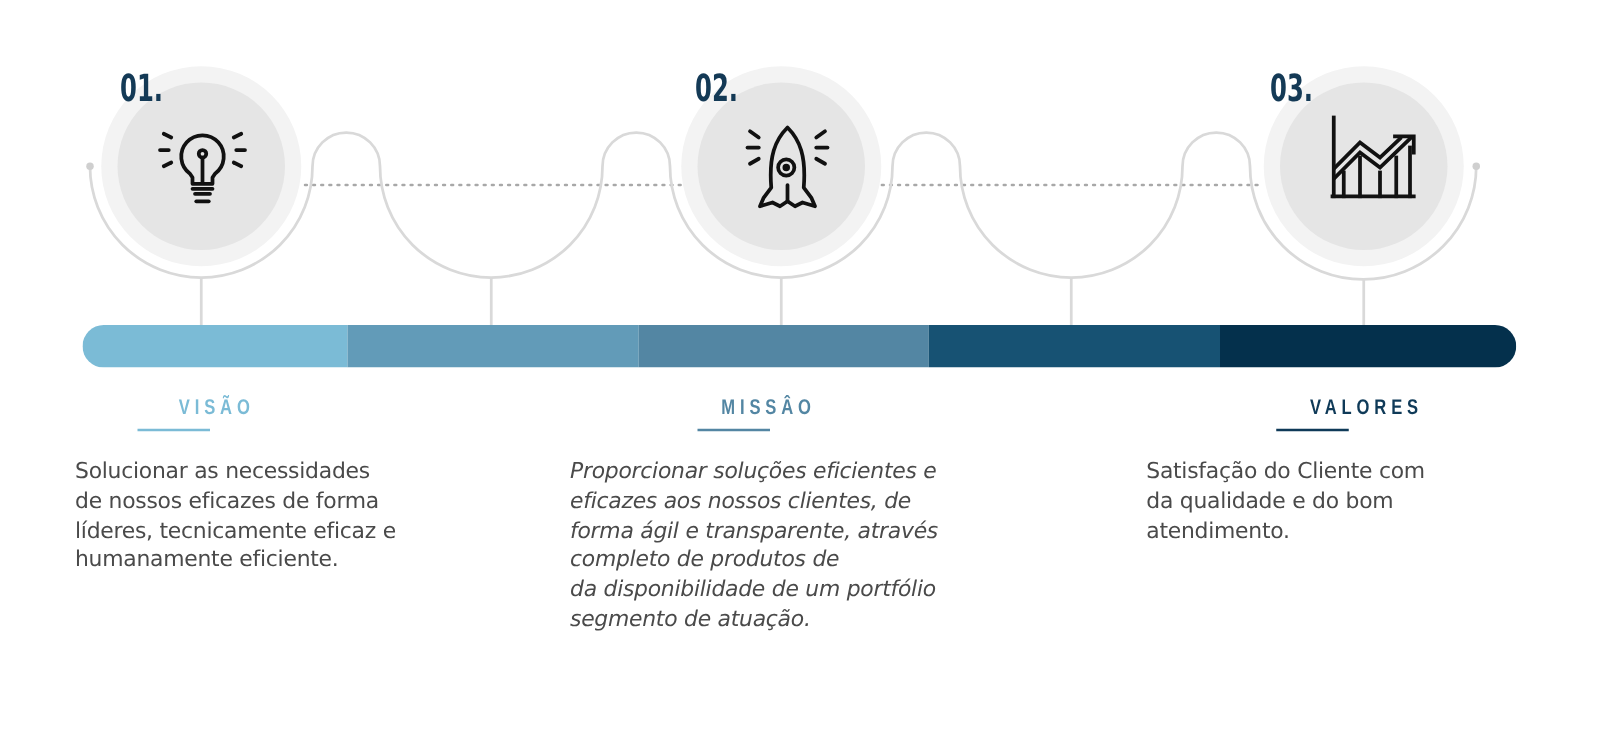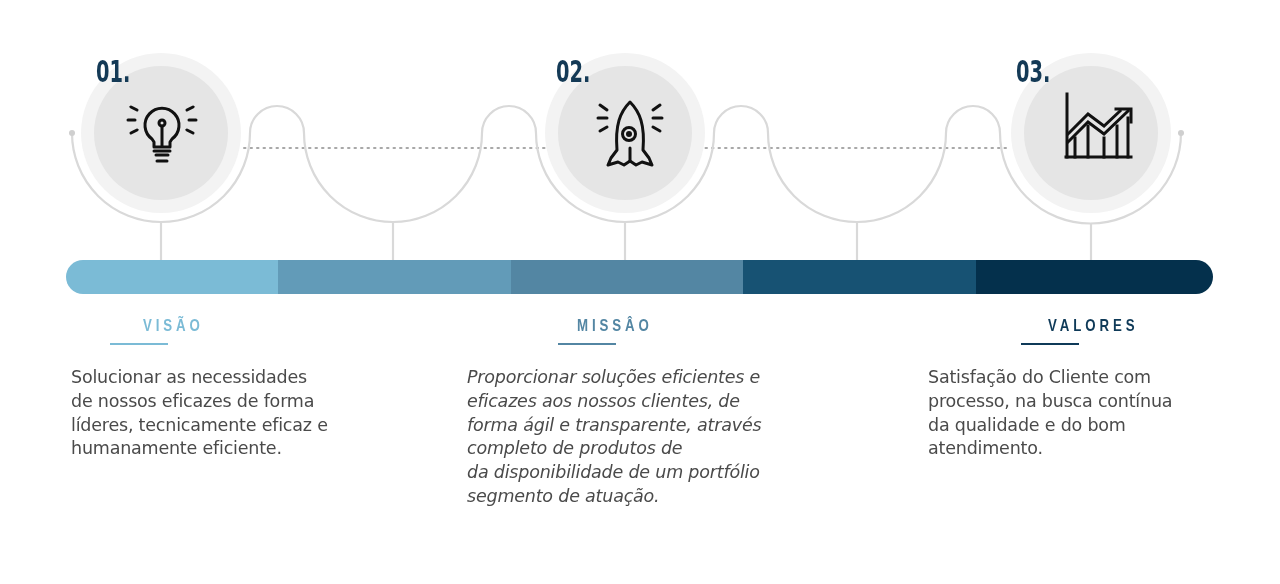--- a/index.html
+++ b/index.html
@@ -2,21 +2,21 @@
 <html><head>
 <meta charset="utf-8">
 <style>
   html, body { margin: 0; padding: 0; background: #ffffff; }
   body { width: 1280px; height: 584px; position: relative; overflow: hidden; font-family: "Liberation Sans", sans-serif; }
   #diagram-svg { position: absolute; left: 0; top: 0; }
   .num { position: absolute; font-family: "DejaVu Sans Condensed", "Liberation Sans Narrow", "Liberation Sans", sans-serif; font-weight: bold; font-size: 30px; color: #143a56; transform: scaleX(0.72); transform-origin: left top; letter-spacing: 0px; }
   .title { position: absolute; font-family: "Liberation Sans", sans-serif; font-weight: bold; font-size: 17px; letter-spacing: 5px; transform: scaleX(0.78); transform-origin: left top; }
   .uline { position: absolute; height: 2px; }
   .desc { position: absolute; font-family: "DejaVu Sans", sans-serif; font-size: 17.5px; line-height: 23.8px; color: #4a4a4a; font-weight: normal; letter-spacing: -0.2px; }
-  .desc span { display: block; white-space: nowrap; margin-left: 11px; }
+  .desc span { display: block; white-space: nowrap; }
 </style>
 </head>
 <body>
 
 <svg id="diagram-svg" width="1280" height="584" viewBox="0 0 1280 584" xmlns="http://www.w3.org/2000/svg">
 
   <line x1="244" y1="148" x2="1010" y2="148" stroke="#a8a8a8" stroke-width="2" stroke-dasharray="1.5 5" stroke-linecap="round"></line>
 
   <path fill="none" stroke="#d9d9d9" stroke-width="2.2" d="M 72 133
            A 89 89 0 0 0 250 133
@@ -131,16 +131,15 @@
   <span>Proporcionar soluções eficientes e</span>
   <span>eficazes aos nossos clientes, de</span>
   <span>forma ágil e transparente, através</span>
   <span>completo de produtos de</span>
   <span>da disponibilidade de um portfólio</span>
   <span>segmento de atuação.</span>
 </div>
 
 <div class="desc" style="left:917px; top:366px;">
   <span>Satisfação do Cliente com</span>
-  <span>processo, na busca contínua</span>
   <span>da qualidade e do bom</span>
   <span>atendimento.</span>
 </div>
 
 </body></html>

